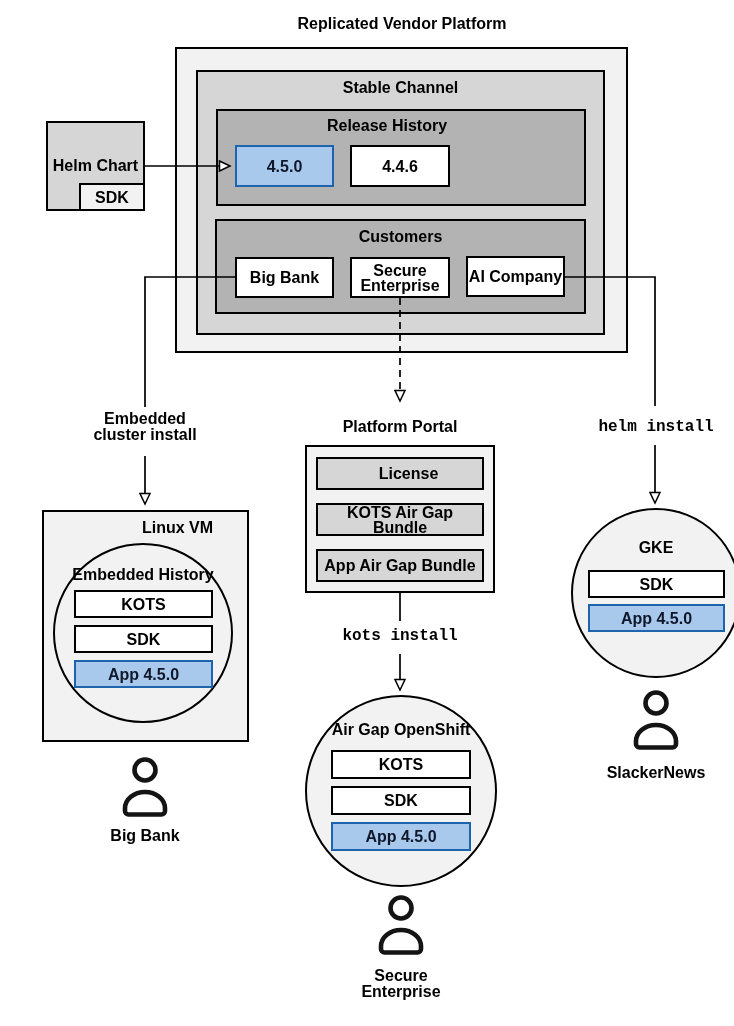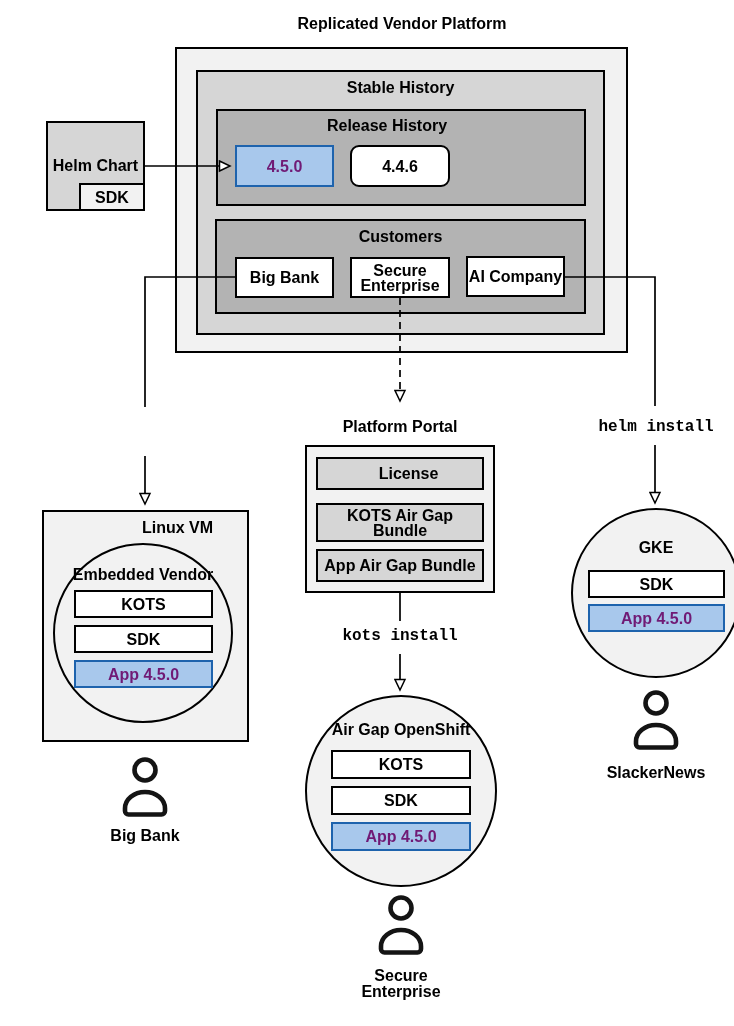--- a/index.html
+++ b/index.html
@@ -5,75 +5,76 @@
   html,body{margin:0;padding:0;background:#fff;}
   .canvas{position:relative;width:734px;height:1026px;background:#fff;overflow:hidden;
           font-family:"Liberation Sans",sans-serif;font-weight:bold;font-size:16px;color:#000;margin-left:28px;}
   .panel{position:absolute;border:2px solid #000;box-sizing:border-box;}
   .bg-light{background:#f2f2f2;}
   .bg-mid{background:#d6d6d6;}
   .bg-dark{background:#b3b3b3;}
   .circle{position:absolute;border:2px solid #000;border-radius:50%;box-sizing:border-box;background:#f2f2f2;}
   .node{position:absolute;border:2px solid #000;box-sizing:border-box;background:#fff;
         display:flex;align-items:center;justify-content:center;text-align:center;line-height:15px;}
-  .node.hl{background:#a8c8ec;border-color:#1e63ad;color:#701a75;}
+  .node.hl{background:#a8c8ec;border-color:#1e63ad;color:#0f172a;}
   .node.mid{background:#d6d6d6;}
   .node.lgt{background:#f2f2f2;}
   .clabel{position:absolute;text-align:center;line-height:16px;}
   .mono{font-family:"Liberation Mono","DejaVu Sans Mono",monospace;font-weight:bold;}
   .wires{position:absolute;left:0;top:0;pointer-events:none;}
   .person{position:absolute;}
 </style>
 </head>
 <body>
 
 <div class="canvas">
 
   <div class="clabel" style="left:147px;top:16px;width:454px;">Replicated Vendor Platform</div>
 
   <div class="panel bg-light" style="left:147px;top:47px;width:453px;height:306px;"></div>
   <div class="panel bg-mid" style="left:168px;top:70px;width:409px;height:265px;"></div>
-  <div class="clabel" style="left:168px;top:80px;width:409px;">Stable History</div>
+  <div class="clabel" style="left:168px;top:80px;width:409px;">Stable Channel</div>
 
   <div class="panel bg-dark" style="left:188px;top:109px;width:370px;height:97px;"></div>
   <div class="clabel" style="left:188px;top:118px;width:342px;">Release History</div>
   <div class="node hl" style="left:207px;top:145px;width:99px;height:42px;">4.5.0</div>
-  <div class="node" style="left:322px;top:145px;width:100px;height:42px;border-radius:9px;">4.4.6</div>
+  <div class="node" style="left:322px;top:145px;width:100px;height:42px;">4.4.6</div>
 
   <div class="panel bg-dark" style="left:187px;top:219px;width:371px;height:95px;"></div>
   <div class="clabel" style="left:187px;top:229px;width:371px;">Customers</div>
   <div class="node" style="left:207px;top:257px;width:99px;height:41px;">Big Bank</div>
   <div class="node" style="left:322px;top:257px;width:100px;height:41px;">Secure Enterprise</div>
   <div class="node" style="left:438px;top:256px;width:99px;height:41px;">AI Company</div>
 
   <div class="panel bg-mid" style="left:18px;top:121px;width:99px;height:90px;"></div>
   <div class="clabel" style="left:18px;top:158px;width:99px;">Helm Chart</div>
   <div class="node lgt" style="left:51px;top:183px;width:66px;height:28px;">SDK</div>
 
+  <div class="clabel" style="left:52px;top:411px;width:130px;">Embedded cluster install</div>
 
   <div class="panel bg-light" style="left:14px;top:510px;width:207px;height:232px;"></div>
   <div class="clabel" style="left:14px;top:520px;width:207px;padding-left:32px;">Linux VM</div>
   <div class="circle bg-mid" style="left:25px;top:543px;width:180px;height:180px;"></div>
-  <div class="clabel" style="left:25px;top:567px;width:180px;">Embedded Vendor</div>
+  <div class="clabel" style="left:25px;top:567px;width:180px;">Embedded History</div>
   <div class="node" style="left:46px;top:590px;width:139px;height:28px;">KOTS</div>
   <div class="node" style="left:46px;top:625px;width:139px;height:28px;">SDK</div>
   <div class="node hl" style="left:46px;top:660px;width:139px;height:28px;">App 4.5.0</div>
 
   <div class="person" style="left:89px;top:756px;">
     <svg width="56" height="62" viewBox="0 0 56 62">
       <circle cx="28" cy="14" r="10.5" fill="none" stroke="#141414" stroke-width="4.6"></circle>
       <path d="M8 55 v-2.5 a20 16.5 0 0 1 40 0 V55 a3.5 3.5 0 0 1 -3.5 3.5 h-33 A3.5 3.5 0 0 1 8 55 Z" fill="none" stroke="#141414" stroke-width="4.6" stroke-linejoin="round"></path>
     </svg>
   </div>
   <div class="clabel" style="left:57px;top:828px;width:120px;">Big Bank</div>
 
   <div class="clabel" style="left:302px;top:419px;width:140px;">Platform Portal</div>
   <div class="panel bg-light" style="left:277px;top:445px;width:190px;height:148px;"></div>
   <div class="node mid" style="left:288px;top:457px;width:168px;height:33px;padding-left:17px;">License</div>
-  <div class="node mid" style="left:288px;top:503px;width:168px;height:39px;">KOTS Air Gap Bundle</div>
+  <div class="node mid" style="left:288px;top:503px;width:168px;height:33px;">KOTS Air Gap Bundle</div>
   <div class="node mid" style="left:288px;top:549px;width:168px;height:33px;">App Air Gap Bundle</div>
   <div class="clabel mono" style="left:302px;top:628px;width:140px;">kots install</div>
 
   <div class="circle" style="left:277px;top:695px;width:192px;height:192px;"></div>
   <div class="clabel" style="left:277px;top:722px;width:192px;">Air Gap OpenShift</div>
   <div class="node" style="left:303px;top:750px;width:140px;height:29px;">KOTS</div>
   <div class="node" style="left:303px;top:786px;width:140px;height:29px;">SDK</div>
   <div class="node hl" style="left:303px;top:822px;width:140px;height:29px;">App 4.5.0</div>
 
   <div class="person" style="left:345px;top:894px;">

